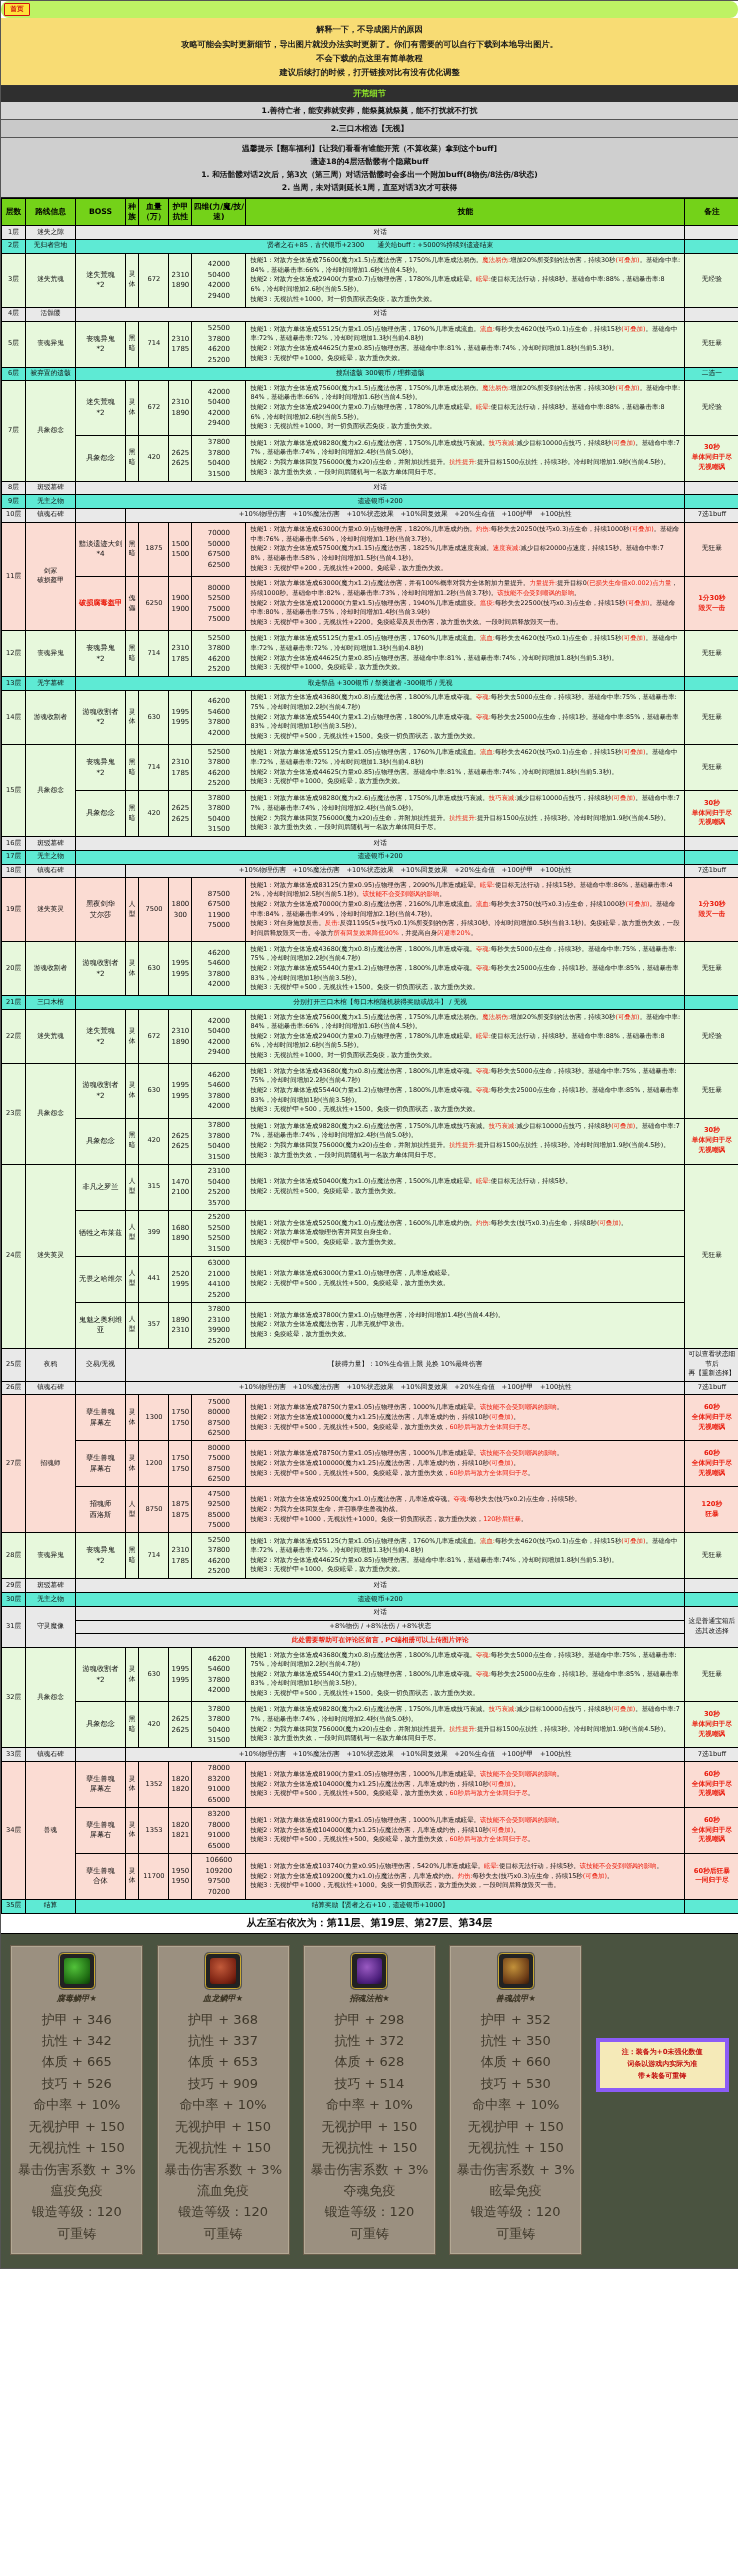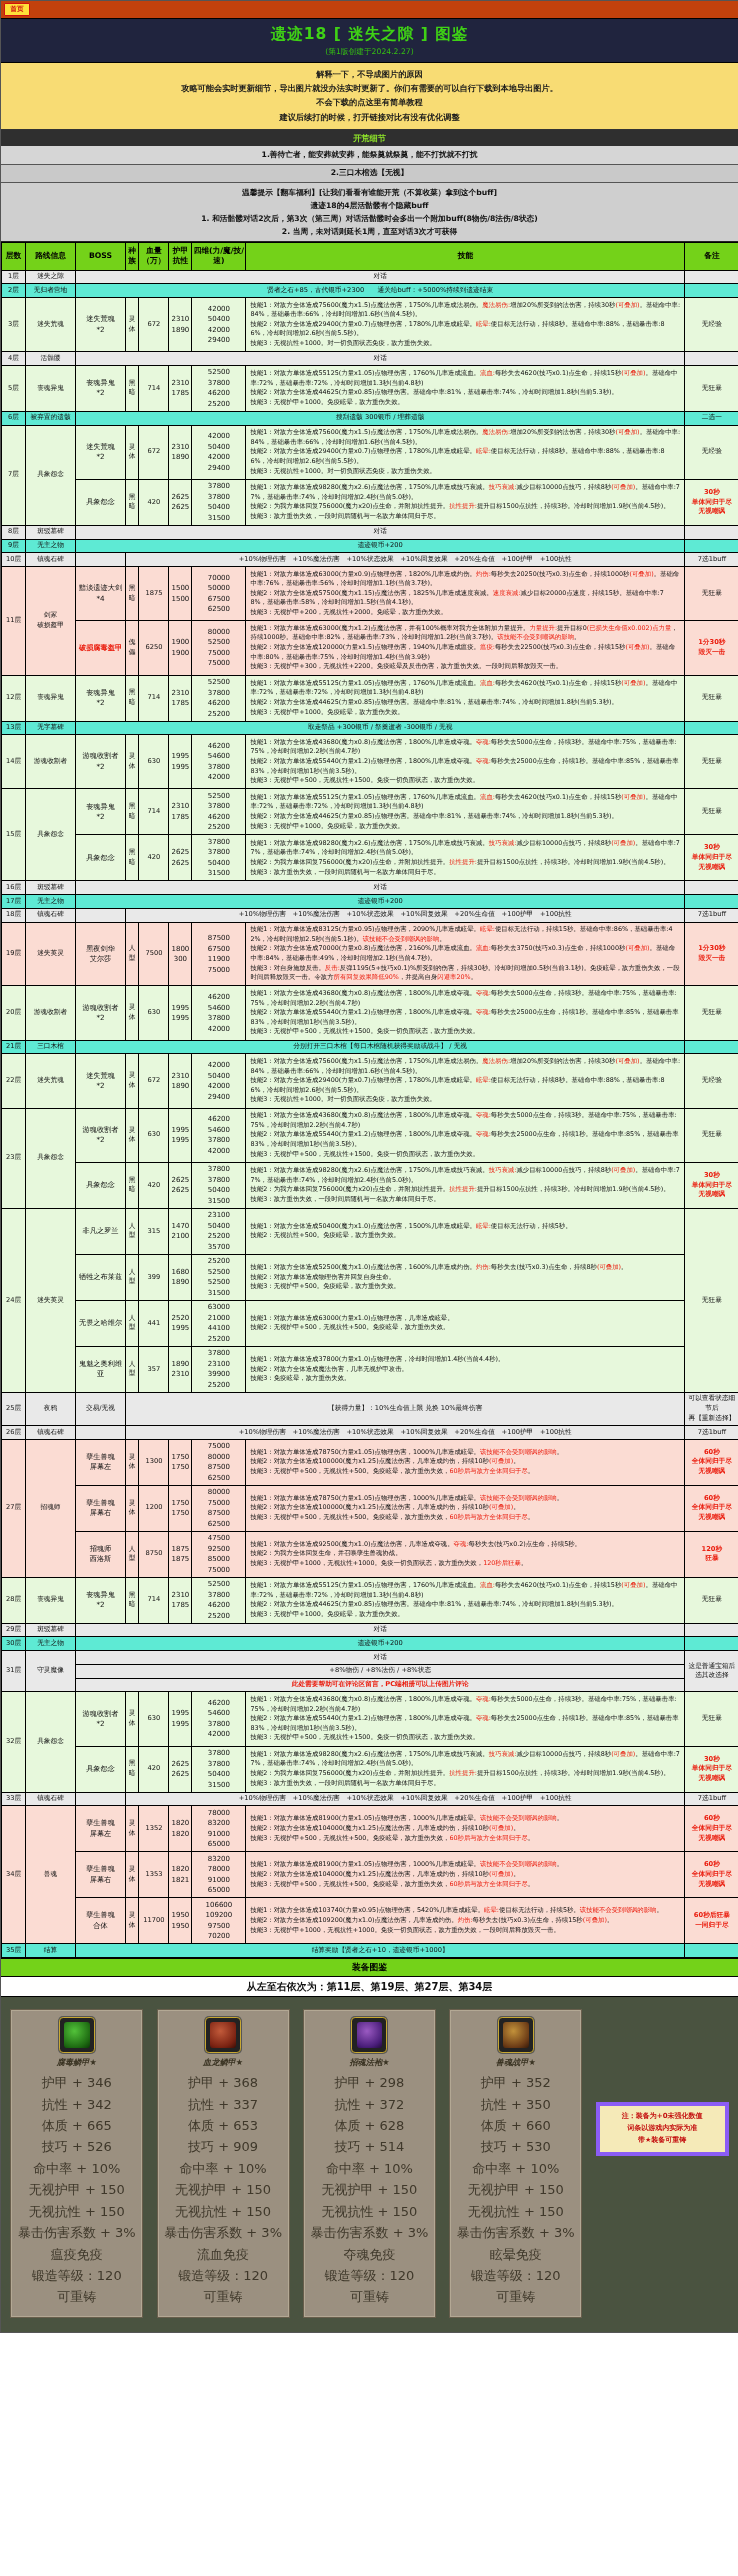--- a/index.html
+++ b/index.html
@@ -1,19 +1,19 @@
 <!DOCTYPE html>
 <html style="font-size:8.2px"><head>
 <meta charset="utf-8">
 <style>
   html,body{margin:0;padding:0;background:#ffffff;}
   body{width:739px;font-family:"DejaVu Sans","Liberation Sans",sans-serif;color:#111;}
   .page{width:737px;margin:0 auto;border:0.5px solid #555;background:#fff;}
   
-  .topbar{padding:2.1px 3.1px;background:#c2410c;}
+  .topbar{padding:2.1px 3.1px;background:#bef264;border-radius:8px;}
   .home-btn{display:inline-block;background:#FFE03A;color:#D01010;border:0.5px solid #D01010;
     font-size:6.7px;font-weight:bold;padding:1px 5.2px;border-radius:1px;cursor:pointer;}
   
   .titlebar{background:#20243E;border-top:1px solid #000;border-bottom:1px solid #000;
     text-align:center;padding:5.2px 0 4.1px 0;}
   .titlebar .t{color:#3FD215;font-size:15.5px;font-weight:bold;letter-spacing:1px;}
   .titlebar .st{color:#35BF12;font-size:7.7px;margin-top:2.1px;}
   
   .note-yellow{background:#F8DC74;text-align:center;padding:4.1px 0 5.2px 0;border-bottom:1px solid #333;}
   .note-yellow div{font-size:8.2px;line-height:1.75;color:#1a1a1a;font-weight:bold;}
@@ -55,24 +55,20 @@
 </style>
 </head>
 <body>
 
 <div class="page">
 
   <div class="topbar">
     <span class="home-btn">首页</span>
   </div>
 
-  <div class="titlebar">
-    <div class="t">遗迹18 [ 迷失之隙 ] 图鉴</div>
-    <div class="st">(第1版创建于2024.2.27)</div>
-  </div>
 
   <div class="note-yellow">
     <div>解释一下，不导成图片的原因</div>
     <div>攻略可能会实时更新细节，导出图片就没办法实时更新了。你们有需要的可以自行下载到本地导出图片。</div>
     <div>不会下载的点这里有简单教程</div>
     <div>建议后续打的时候，打开链接对比有没有优化调整</div>
   </div>
 
   <div class="pio-title">开荒细节</div>
   <div class="pio-line">1.善待亡者，能安葬就安葬，能祭奠就祭奠，能不打扰就不打扰</div>
@@ -622,21 +618,20 @@
           <tr class="gray2">
       <td>35层</td>
       <td>结算</td>
       <td colspan="6">结算奖励【贤者之石+10，遗迹银币+1000】</td>
       <td></td>
           </tr>
         </tbody>
       </table>
     </div>
 
-  <div class="equip-title">装备图鉴</div>
   <div class="equip-sub">从左至右依次为：第11层、第19层、第27层、第34层</div>
   <div class="equip-zone" id="equip-root">
       <div class="card">
     <div class="icon">
           <div class="glyph" style="background:radial-gradient(circle at 40% 35%, #52c23a, #1e6b12 70%, #0b3a06)"></div>
         </div>
     <div class="name">腐毒鳞甲★</div>
     <div class="stat">护甲 + 346</div>
         <div class="stat">抗性 + 342</div>
         <div class="stat">体质 + 665</div>

